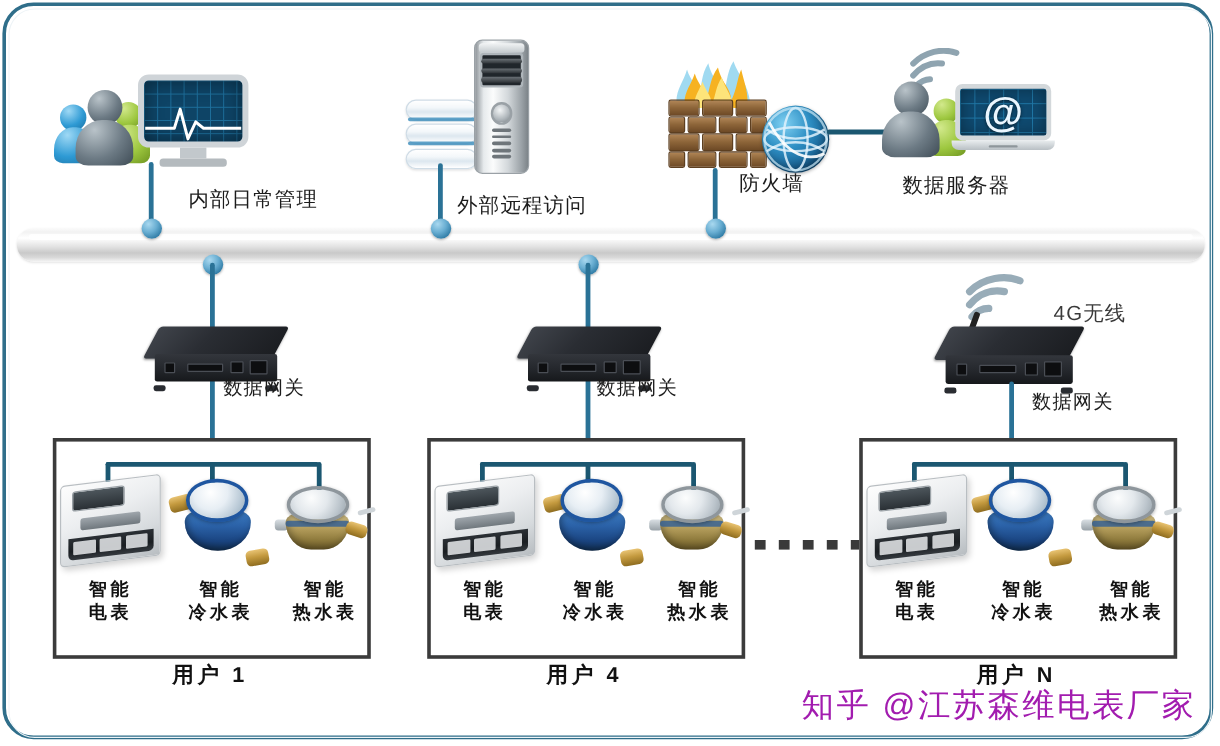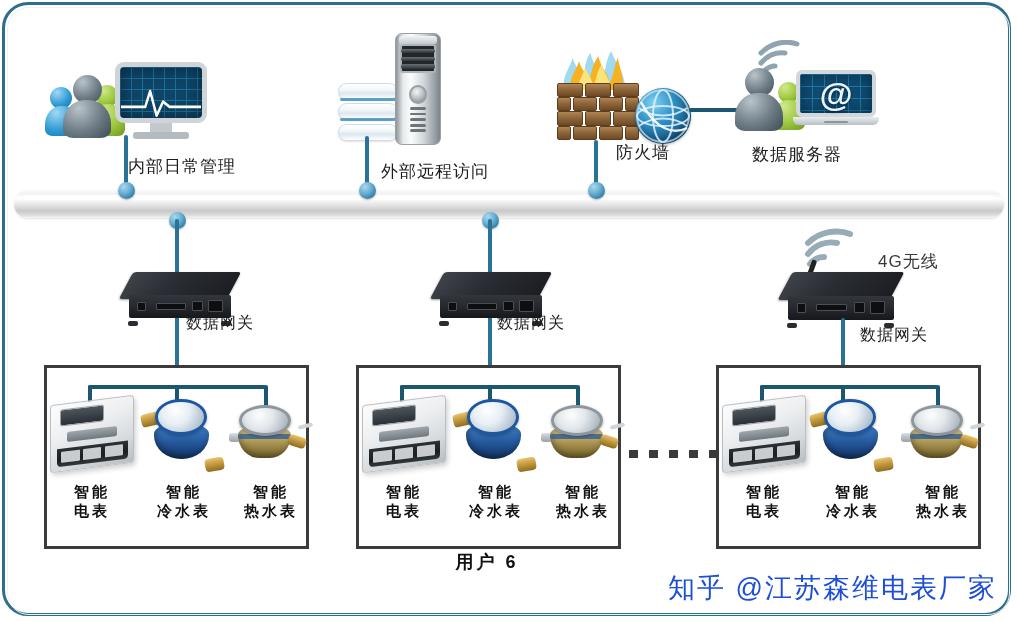--- a/index.html
+++ b/index.html
@@ -271,21 +271,21 @@
     transform:rotate(18deg);
   }
   .hm-stub{
     position:absolute;left:-4%;top:44%;width:16%;height:13%;border-radius:3px;
     background:linear-gradient(to bottom,#d9dfe3,#99a2a8);
   }
   .hm-wire{position:absolute;right:-16%;top:30%;width:22%;height:4px;background:#cfd5d9;border-radius:2px;transform:rotate(-14deg);}
 
   
   .watermark{
-    position:absolute;color:#1d4ed8;font-size:27px;letter-spacing:2px;white-space:nowrap;
+    position:absolute;color:#a21caf;font-size:27px;letter-spacing:2px;white-space:nowrap;
     font-family:"Liberation Sans","DejaVu Sans",sans-serif;
   }
 </style>
 </head>
 <body>
 
 <div id="stage">
 
   <div class="bus"></div>
   <div class="bus-hi"></div>
@@ -309,21 +309,21 @@
     <div class="mon-bez"></div>
     <svg class="ecg" viewBox="0 0 100 40" preserveAspectRatio="none" aria-hidden="true">
       <polyline points="0,26 22,26 30,26 36,8 44,36 52,20 60,26 100,26" fill="none" stroke="#ffffff" stroke-width="3" stroke-linejoin="round" stroke-linecap="round"></polyline>
     </svg>
     <div class="mon-stand"></div>
     <div class="mon-base"></div>
   </div>
 
   <div class="vline" style="left:124px;top:135px;height:60px;"></div>
   <div class="node" style="left:118px;top:182px;"></div>
-  <div class="lbl lbl-top" style="left:128px;top:155px;text-align:center;">内部日常管理</div>
+  <div class="lbl lbl-top" style="left:157px;top:155px;text-align:center;">内部日常管理</div>
 
   <div class="dbstack" style="left:338px;top:83px;width:60px;height:58px;">
     <div class="dbdisk" style="top:0;"></div>
     <div class="dbsep" style="top:26%;"></div>
     <div class="dbdisk" style="top:34%;"></div>
     <div class="dbsep" style="top:61%;"></div>
     <div class="dbdisk" style="top:70%;"></div>
   </div>
 
   <div class="tower" style="left:395px;top:33px;width:46px;height:112px;">
@@ -519,20 +519,21 @@
     <div class="hm-wire"></div>
     <div class="hm-stub"></div>
     <div class="hm-body"></div>
     <div class="hm-band"></div>
     <div class="hm-dial"></div>
     <div class="hm-pipeR"></div>
   </div>
   <div class="lbl-meter" style="left:225px;top:482px;width:92px;">智能
 热水表</div>
 
+  <div class="lbl-user" style="left:100px;top:550px;width:150px;">用户 1</div>
 
   <div class="ubox" style="left:356px;top:365px;width:265px;height:184px;"></div>
   <div class="hline line-dark" style="left:400px;top:385px;width:178px;"></div>
   <div class="vline line-dark" style="left:400px;top:385px;height:32px;"></div>
   <div class="vline line-dark" style="left:488px;top:385px;height:32px;"></div>
   <div class="vline line-dark" style="left:576px;top:385px;height:32px;"></div>
 
   <div class="em" style="left:362px;top:400px;width:84px;height:68px;">
     <div class="em-body"></div>
     <div class="em-lcd"></div>
@@ -559,21 +560,21 @@
     <div class="hm-wire"></div>
     <div class="hm-stub"></div>
     <div class="hm-body"></div>
     <div class="hm-band"></div>
     <div class="hm-dial"></div>
     <div class="hm-pipeR"></div>
   </div>
   <div class="lbl-meter" style="left:537px;top:482px;width:92px;">智能
 热水表</div>
 
-  <div class="lbl-user" style="left:412px;top:550px;width:150px;">用户 6</div>
+  <div class="lbl-user" style="left:412px;top:550px;width:150px;">用户 4</div>
 
   <div class="ellipsis" style="left:629px;top:450px;">
     <i></i>
       <i></i>
       <i></i>
       <i></i>
       <i></i>
   </div>
 
   <div class="ubox" style="left:716px;top:365px;width:265px;height:184px;"></div>
@@ -608,18 +609,19 @@
     <div class="hm-wire"></div>
     <div class="hm-stub"></div>
     <div class="hm-body"></div>
     <div class="hm-band"></div>
     <div class="hm-dial"></div>
     <div class="hm-pipeR"></div>
   </div>
   <div class="lbl-meter" style="left:897px;top:482px;width:92px;">智能
 热水表</div>
 
+  <div class="lbl-user" style="left:772px;top:550px;width:150px;">用户 N</div>
 
   <div class="watermark" style="left:668px;top:570px;">知乎 @江苏森维电表厂家</div>
 
   <div class="frame"></div>
   <div class="frame-inner"></div>
 </div>
 
 </body></html>

